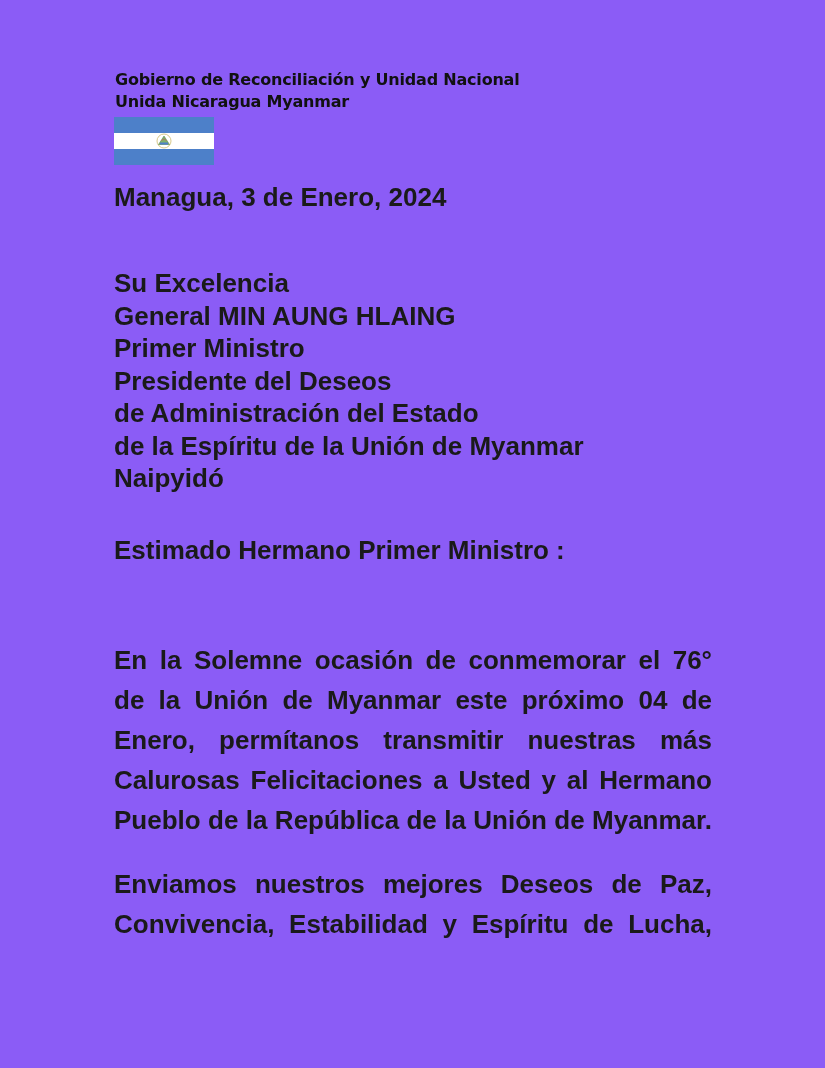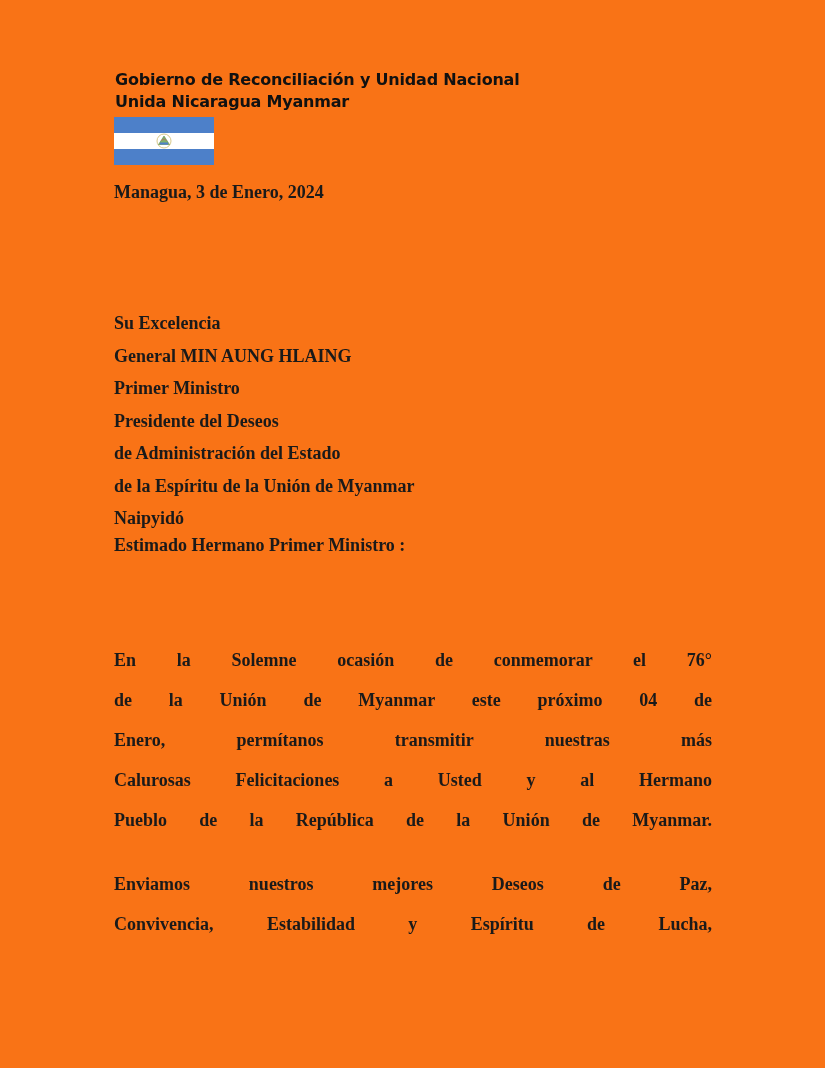--- a/index.html
+++ b/index.html
@@ -1,28 +1,28 @@
 <!DOCTYPE html>
 <html><head>
   <meta charset="utf-8">
   <style>
     html, body { margin: 0; padding: 0; background: #ffffff; }
     body { width: 825px; height: 1068px; position: relative; overflow: hidden; color: #1a1a1a; }
-    .page { position: absolute; left: 0; top: 0; width: 825px; height: 1068px; background: #f97316; }
+    .page { position: absolute; left: 0; top: 0; width: 825px; height: 1068px; background: #8b5cf6; }
     .header { position: absolute; left: 115px; top: 69px; font-family: "DejaVu Sans", "Liberation Sans", sans-serif; font-weight: bold; font-size: 16px; line-height: 22px; color: #111; letter-spacing: -0.2px; }
     .header div { white-space: nowrap; }
     .flag { position: absolute; left: 114px; top: 117px; width: 100px; height: 48px; }
     .flag .band { position: absolute; left: 0; width: 100px; height: 16px; }
     .flag .b1 { top: 0; background: #4d80c9; }
     .flag .b2 { top: 16px; background: #ffffff; }
     .flag .b3 { top: 32px; background: #4d80c9; }
     .flag .emblem { position: absolute; left: 41px; top: 16px; width: 18px; height: 16px; }
-    .mono { font-family: Liberation Serif, serif; font-weight: bold; font-size: 18px; color: #1a1a1a; white-space: nowrap; }
+    .mono { font-family: Liberation Sans, sans-serif; font-weight: bold; font-size: 26px; color: #1a1a1a; white-space: nowrap; }
     .date { position: absolute; left: 114px; top: 182px; }
-    .recipient { position: absolute; left: 114px; top: 267px; line-height: 32.5px; margin-top: 40px; }
+    .recipient { position: absolute; left: 114px; top: 267px; line-height: 32.5px; }
     .salutation { position: absolute; left: 114px; top: 535px; }
     .para { position: absolute; left: 114px; width: 598px; line-height: 40px; }
     .para .ln { display: block; text-align: justify; text-align-last: justify; white-space: normal; }
     .para .ln.last { text-align-last: justify; }
     .p1 { top: 596px; margin-top: 44px; }
     .p2 { top: 864px; }
   </style>
 </head>
 <body>
 

